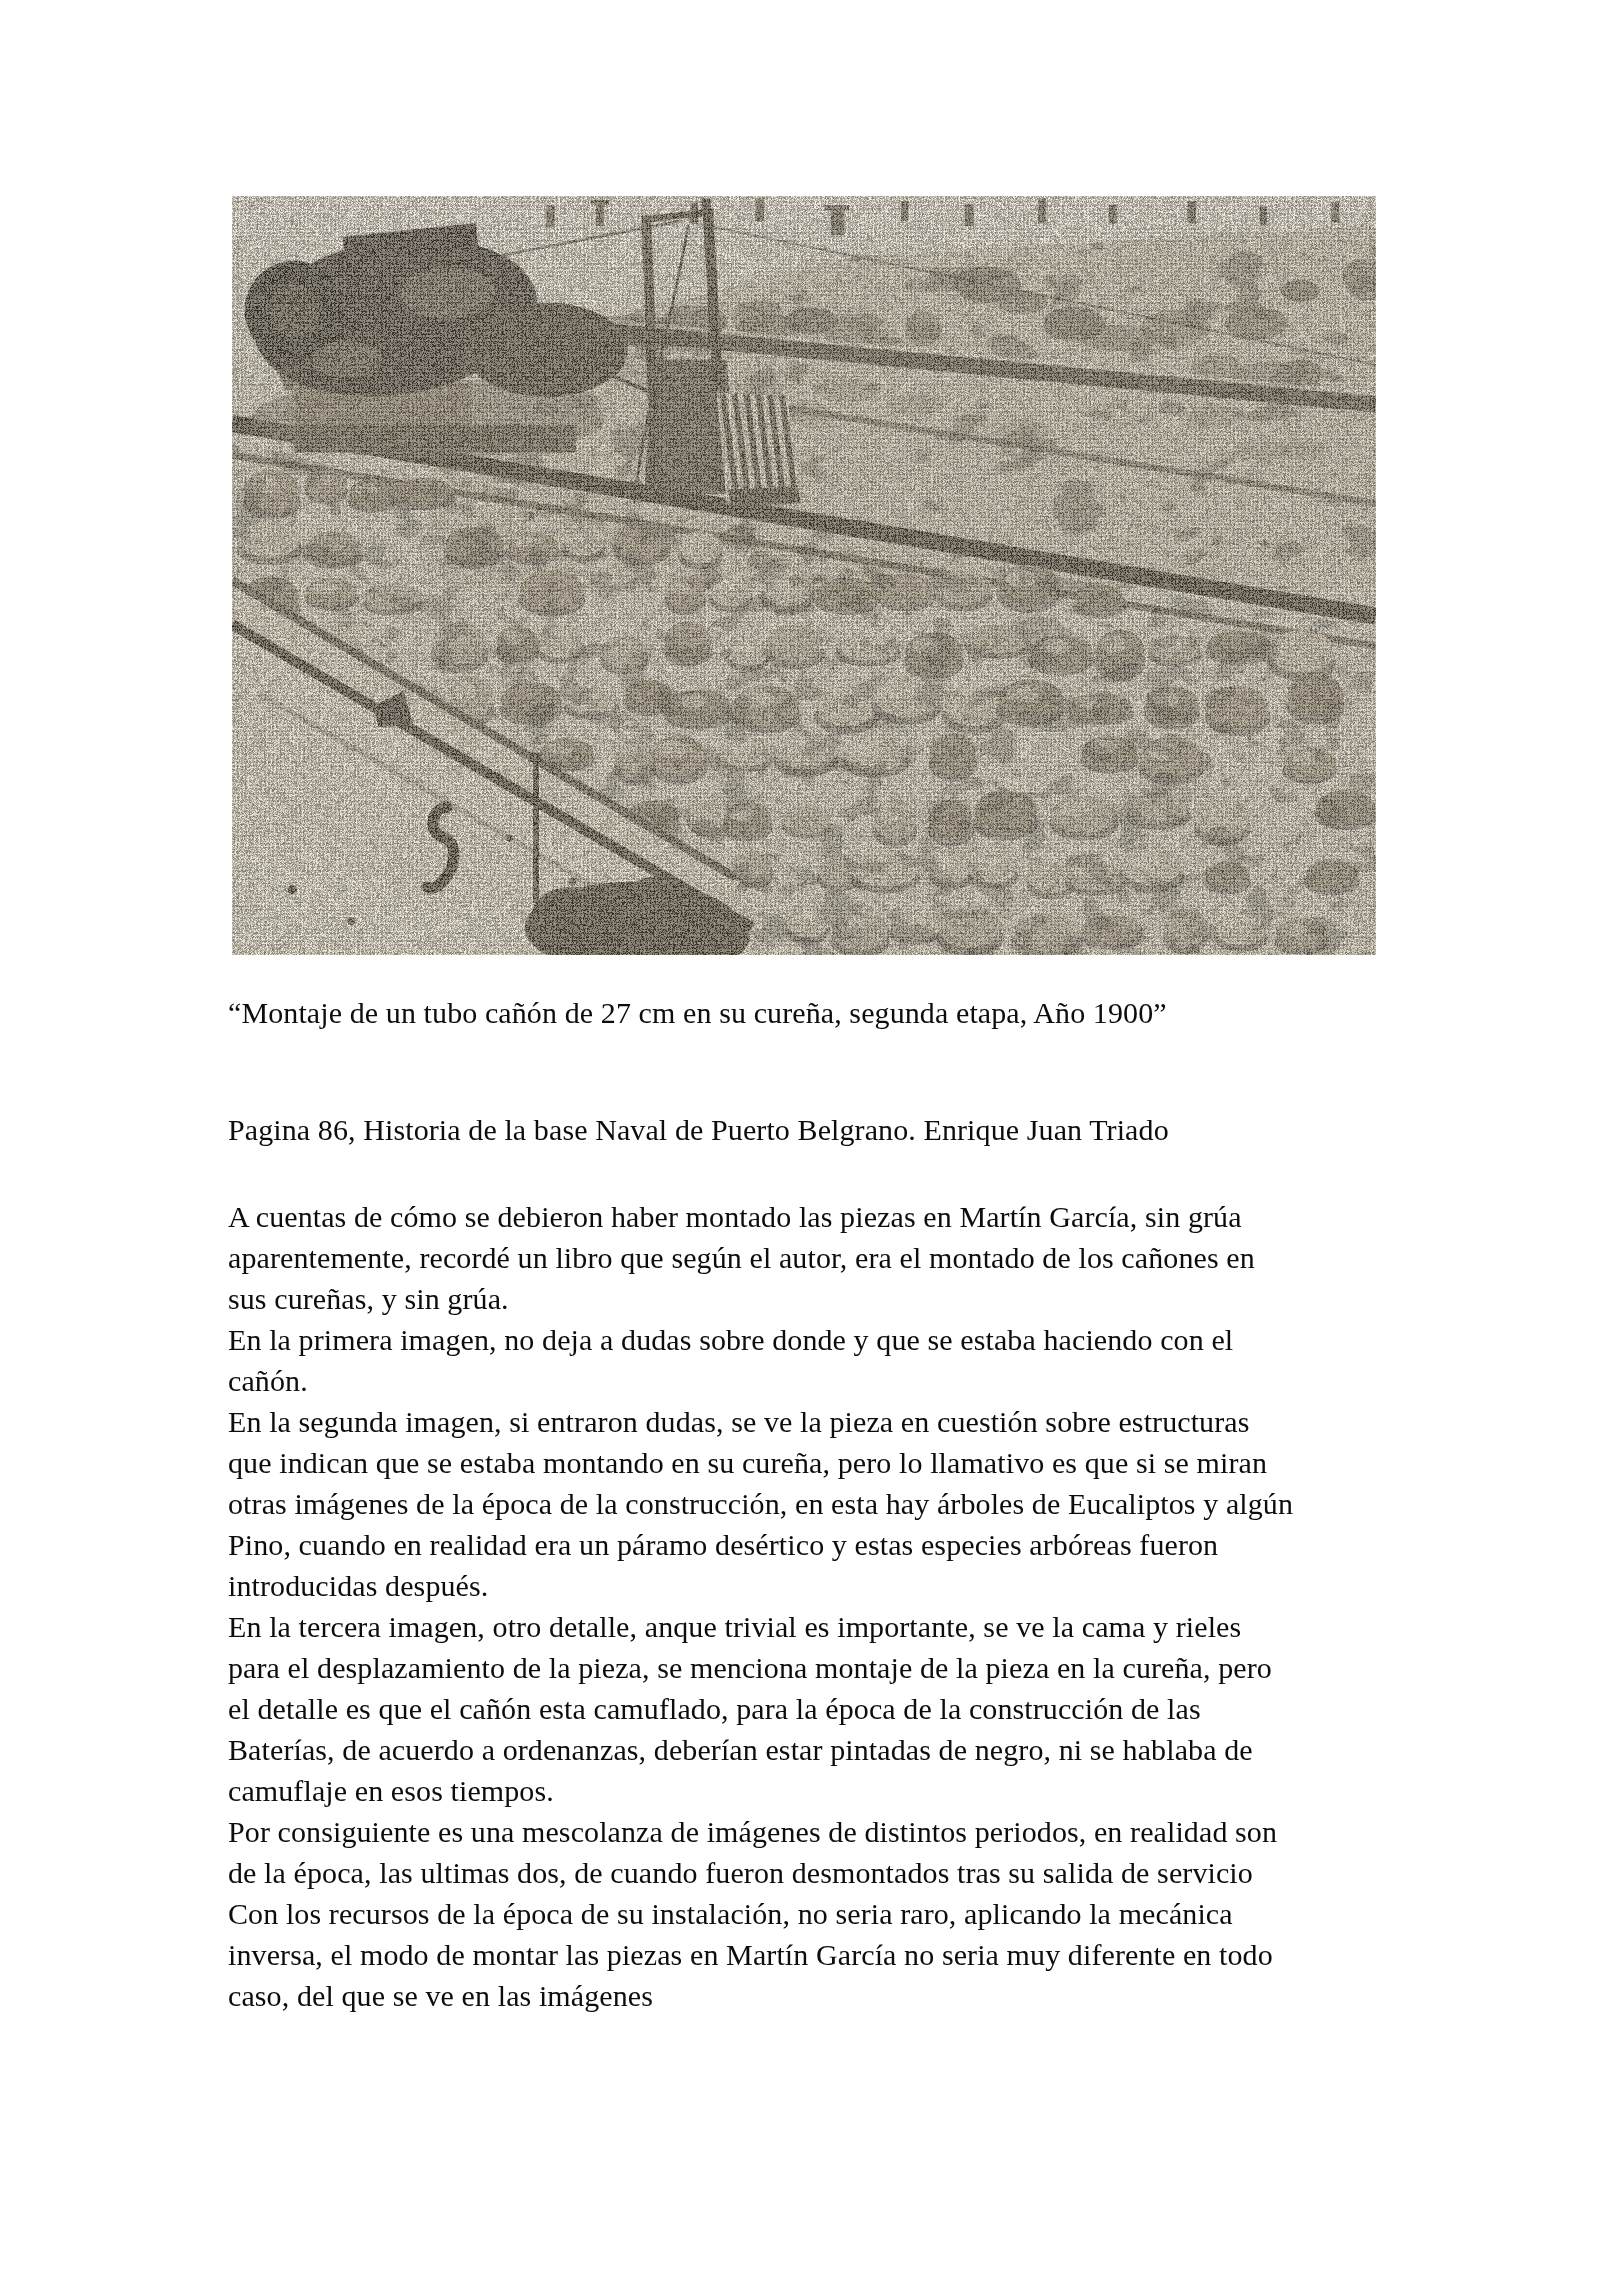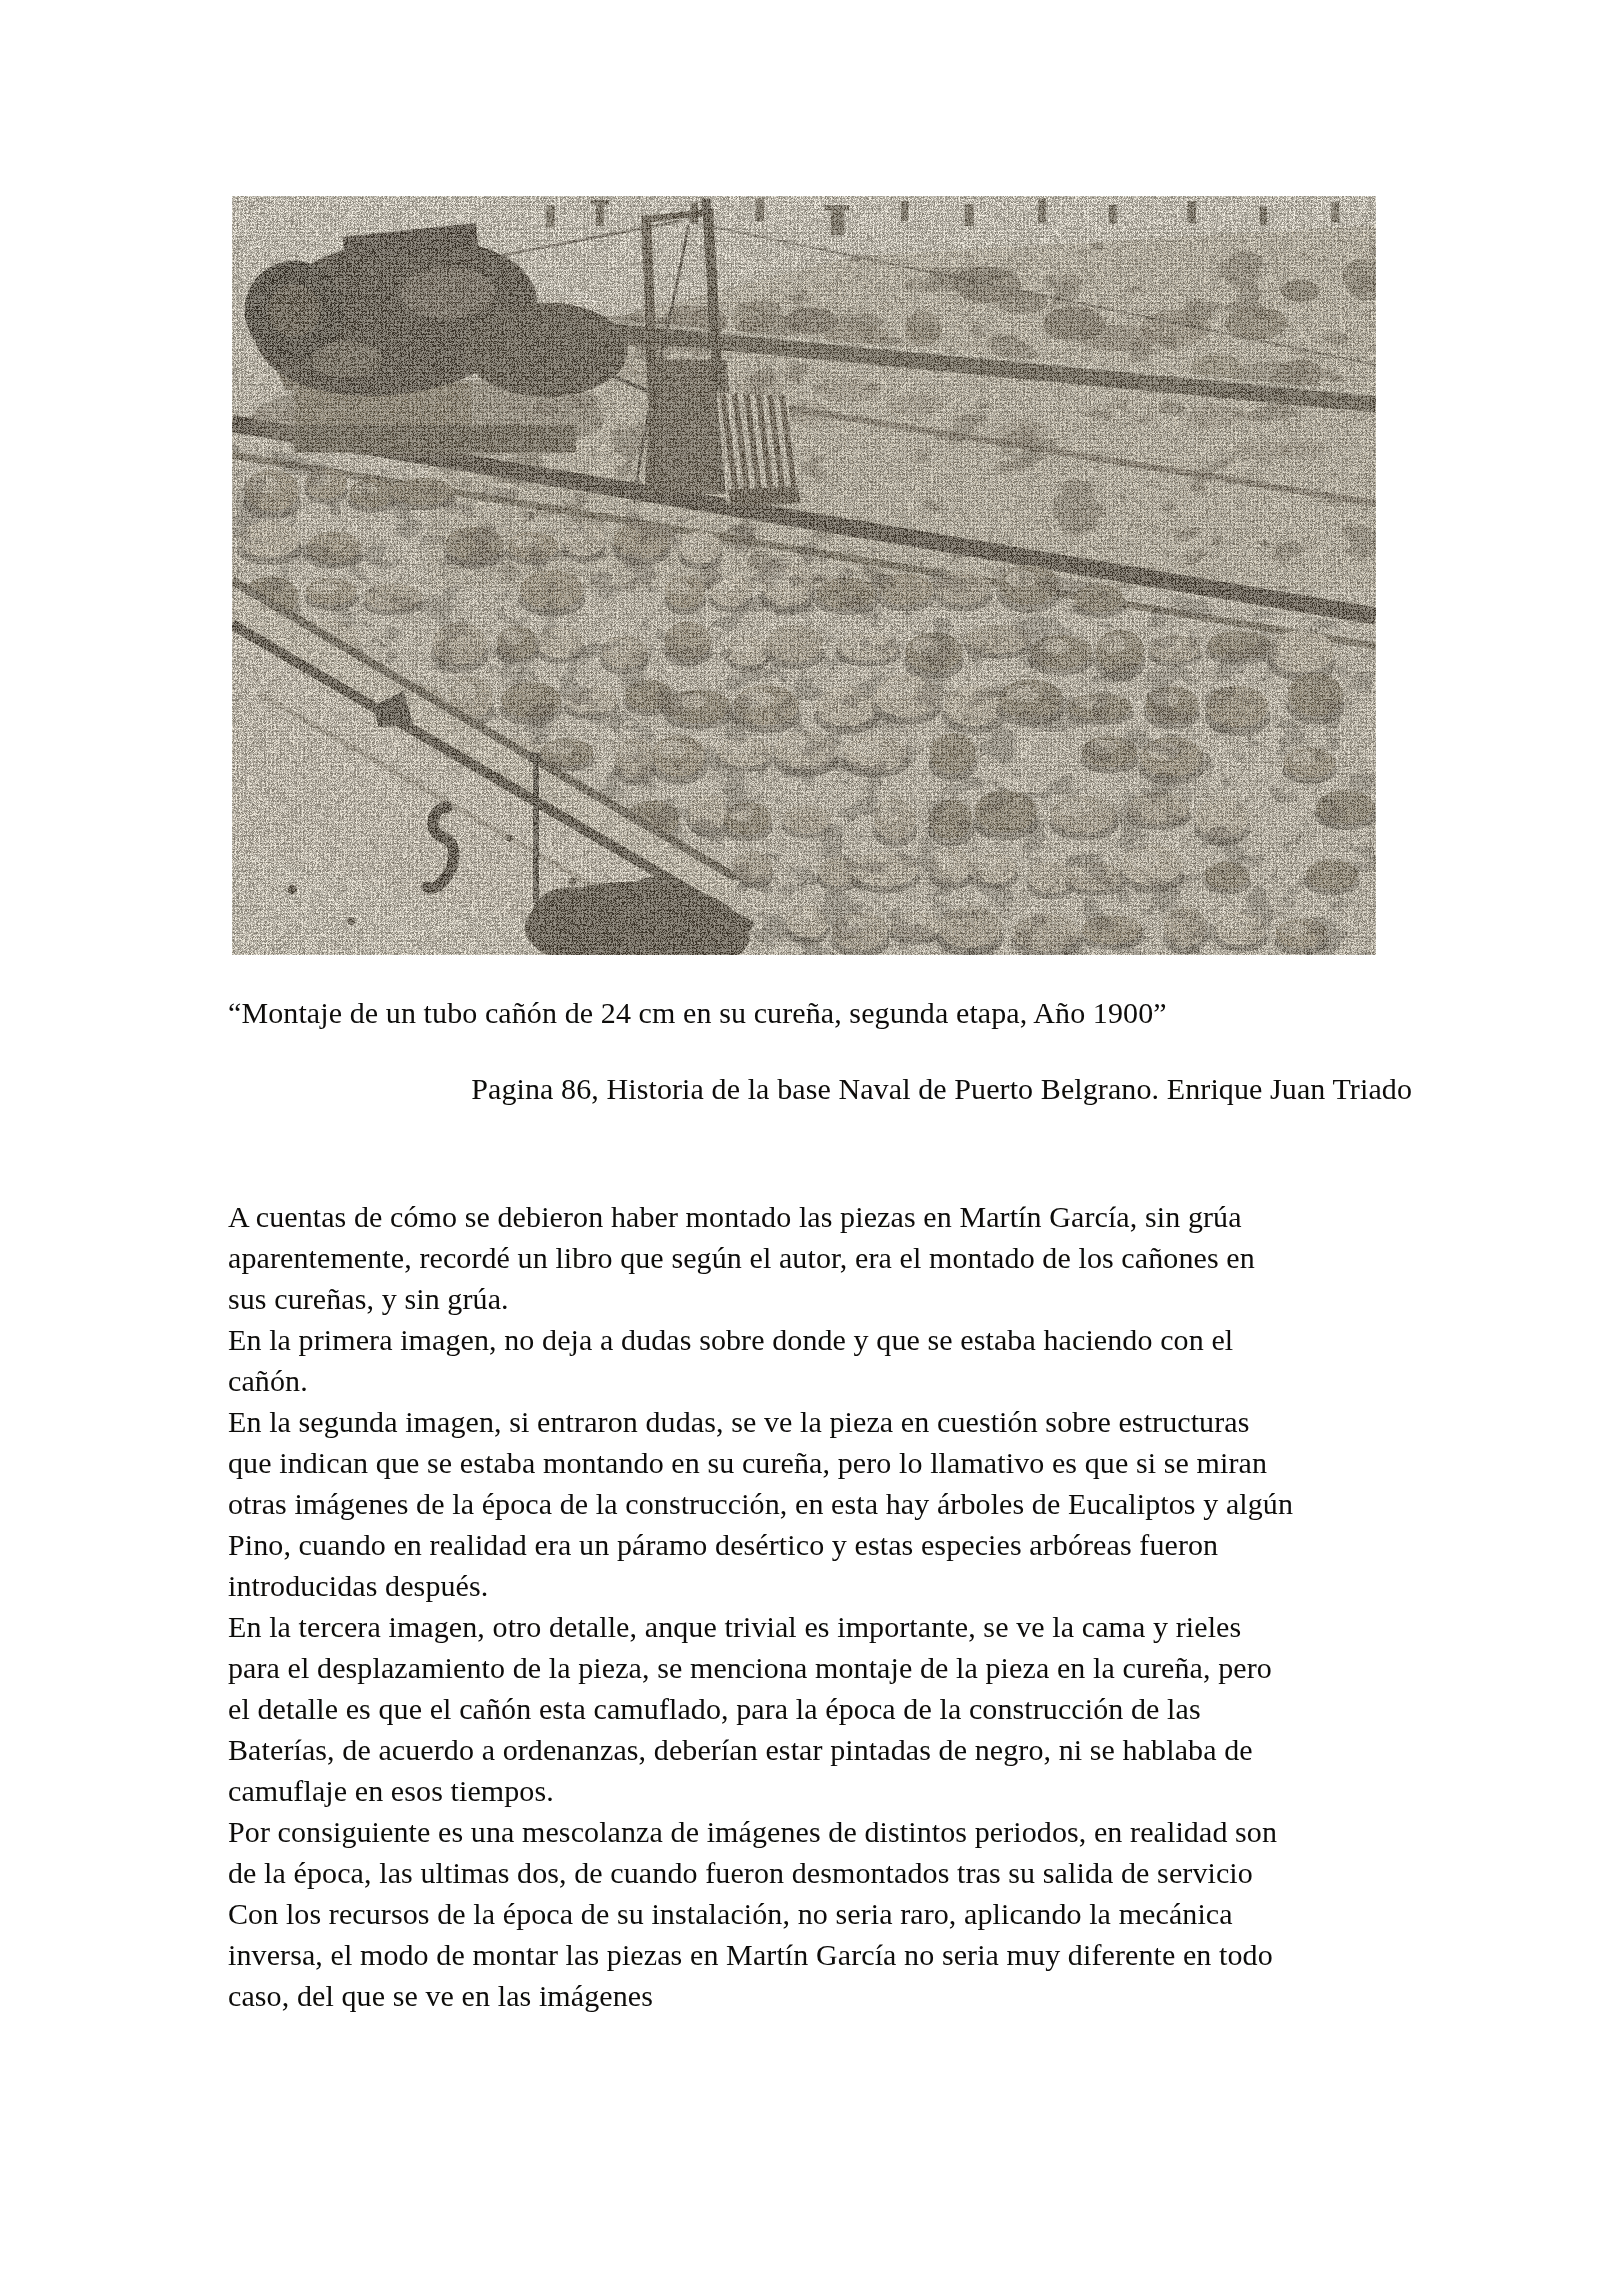--- a/index.html
+++ b/index.html
@@ -27,21 +27,21 @@
     background-image:radial-gradient(rgba(255,252,244,.20) 0.7px, transparent 1px);
     background-size:3.9px 3.9px;background-position:2px 2px;
   }
   .caption,.source,.body{
     position:absolute;left:228px;width:1184px;
     font-size:30px;line-height:41px;
     letter-spacing:0.1px;
     white-space:pre-line;
   }
   .caption{top:992px;}
-  .source{top:1068px;text-align:right;}
+  .source{top:1109px;}
   .body{top:1196px;}
 </style>
 </head>
 <body>
 
 <div class="page">
 
   <div class="photo">
     <svg width="1144" height="759" viewBox="0 0 1748 1160">
       <defs>
@@ -530,21 +530,21 @@
         <ellipse cx="650" cy="1070" rx="48" ry="30" opacity=".9"></ellipse>
       </g>
 
       <rect x="0" y="0" width="1748" height="1160" fill="#2b251d" opacity=".5" filter="url(#grainD)"></rect>
       <rect x="0" y="0" width="1748" height="1160" fill="#fbf7ec" opacity=".4" filter="url(#grainL)"></rect>
     </svg>
     <div class="halftone"></div>
     <div class="halftone2"></div>
   </div>
 
-  <div class="caption">“Montaje de un tubo cañón de 24 cm en su cureña, segunda etapa, Año 1900”</div>
+  <div class="caption">“Montaje de un tubo cañón de 27 cm en su cureña, segunda etapa, Año 1900”</div>
 
   <div class="source">Pagina 86, Historia de la base Naval de Puerto Belgrano. Enrique Juan Triado</div>
 
   <div class="body">A cuentas de cómo se debieron haber montado las piezas en Martín García, sin grúa
 aparentemente, recordé un libro que según el autor, era el montado de los cañones en
 sus cureñas, y sin grúa.
 En la primera imagen, no deja a dudas sobre donde y que se estaba haciendo con el
 cañón.
 En la segunda imagen, si entraron dudas, se ve la pieza en cuestión sobre estructuras
 que indican que se estaba montando en su cureña, pero lo llamativo es que si se miran

